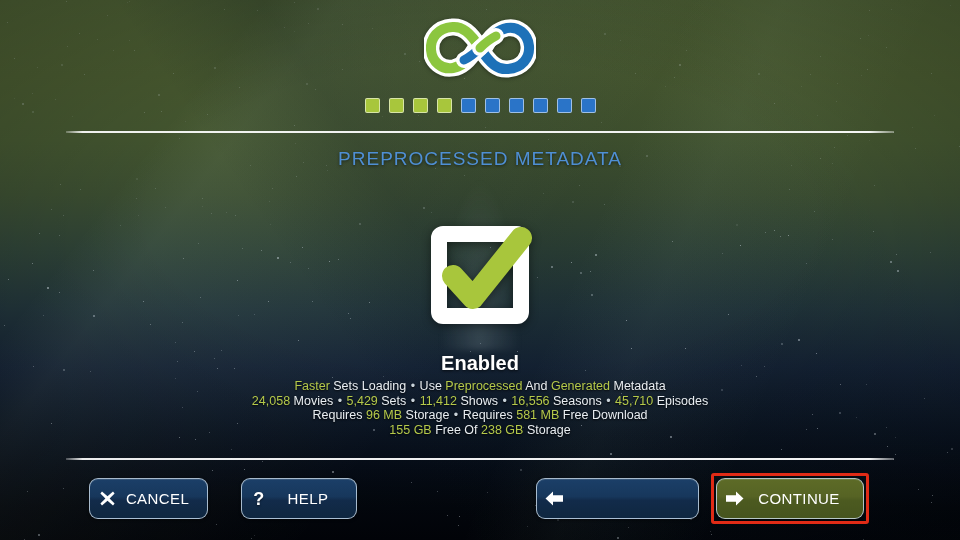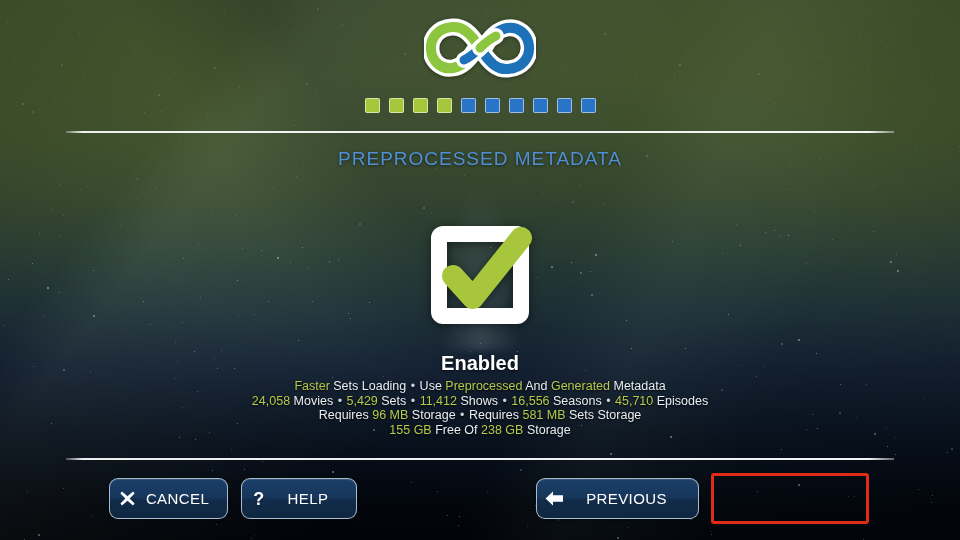--- a/index.html
+++ b/index.html
@@ -160,21 +160,21 @@
     font-size:15px;letter-spacing:0.4px;
     cursor:pointer;
   }
   .btn .ico{
     width:34px;flex:0 0 34px;display:flex;align-items:center;justify-content:center;
   }
   .btn .lbl{flex:1;text-align:center;padding-right:16px;}
   .btn.continue{
     background:linear-gradient(to bottom,#5d6b27 0%,#566324 45%,#4c5a20 55%,#46541e 100%);
   }
-  .btn-cancel{left:89px;width:119px;margin-left:20px;}
+  .btn-cancel{left:89px;width:119px;}
   .btn-help{left:241px;width:116px;}
   .btn-previous{left:536px;width:163px;}
   .btn-continue{left:716px;width:148px;}
   .focus-ring{
     position:absolute;left:711px;top:-5px;width:158px;height:51px;
     border:3px solid #e02b16;border-radius:3px;box-sizing:border-box;
     pointer-events:none;
   }
   .gl{font-weight:bold;font-size:18px;line-height:1;color:#fff;
       text-shadow:0 1px 2px rgba(0,0,0,.5);}
@@ -534,21 +534,21 @@
                M30 30 V96 H96 V30 Z" fill="#ffffff" fill-rule="evenodd"></path>
       <path d="M36 64 L56 86 L104 26" fill="none" stroke="#a8c63c" stroke-width="22" stroke-linecap="round" stroke-linejoin="round"></path>
     </svg>
   </div>
 
   <div class="status-head">Enabled</div>
 
   <div class="details" id="details">
       <div class="ln"><span class="hl">Faster</span><span> Sets Loading </span><span class="sep-dot">•</span><span> Use </span><span class="hl">Preprocessed</span><span> And </span><span class="hl">Generated</span><span> Metadata</span></div>
       <div class="ln"><span class="hl">24,058</span><span> Movies </span><span class="sep-dot">•</span><span> </span><span class="hl">5,429</span><span> Sets </span><span class="sep-dot">•</span><span> </span><span class="hl">11,412</span><span> Shows </span><span class="sep-dot">•</span><span> </span><span class="hl">16,556</span><span> Seasons </span><span class="sep-dot">•</span><span> </span><span class="hl">45,710</span><span> Episodes</span></div>
-      <div class="ln"><span>Requires </span><span class="hl">96 MB</span><span> Storage </span><span class="sep-dot">•</span><span> Requires </span><span class="hl">581 MB</span><span> Sets Storage</span></div>
+      <div class="ln"><span>Requires </span><span class="hl">96 MB</span><span> Storage </span><span class="sep-dot">•</span><span> Requires </span><span class="hl">581 MB</span><span> Free Download</span></div>
       <div class="ln"><span class="hl">155 GB</span><span> Free Of </span><span class="hl">238 GB</span><span> Storage</span></div>
     </div>
 
   <div class="sep bottom"></div>
 
   <div class="btnbar">
 
     <div class="btn btn-cancel">
       <span class="ico">
         <svg width="17" height="17" viewBox="0 0 17 17">
@@ -562,20 +562,27 @@
       <span class="ico gl">?</span>
       <span class="lbl">HELP</span>
     </div>
 
     <div class="btn btn-previous">
       <span class="ico">
         <svg width="19" height="17" viewBox="0 0 19 17">
           <path d="M0.5 8.5 L8 1.5 L8 5.2 L18 5.2 L18 11.8 L8 11.8 L8 15.5 Z" fill="#fff"></path>
         </svg>
       </span>
-      <span class="lbl">PREVIOUS</span>
-    </div>
-
+    </div>
+
+    <div class="btn btn-continue continue">
+      <span class="ico">
+        <svg width="19" height="17" viewBox="0 0 19 17">
+          <path d="M18.5 8.5 L11 1.5 L11 5.2 L1 5.2 L1 11.8 L11 11.8 L11 15.5 Z" fill="#fff"></path>
+        </svg>
+      </span>
+      <span class="lbl">CONTINUE</span>
+    </div>
 
     <div class="focus-ring"></div>
   </div>
 
 </div>
 
 </body></html>

